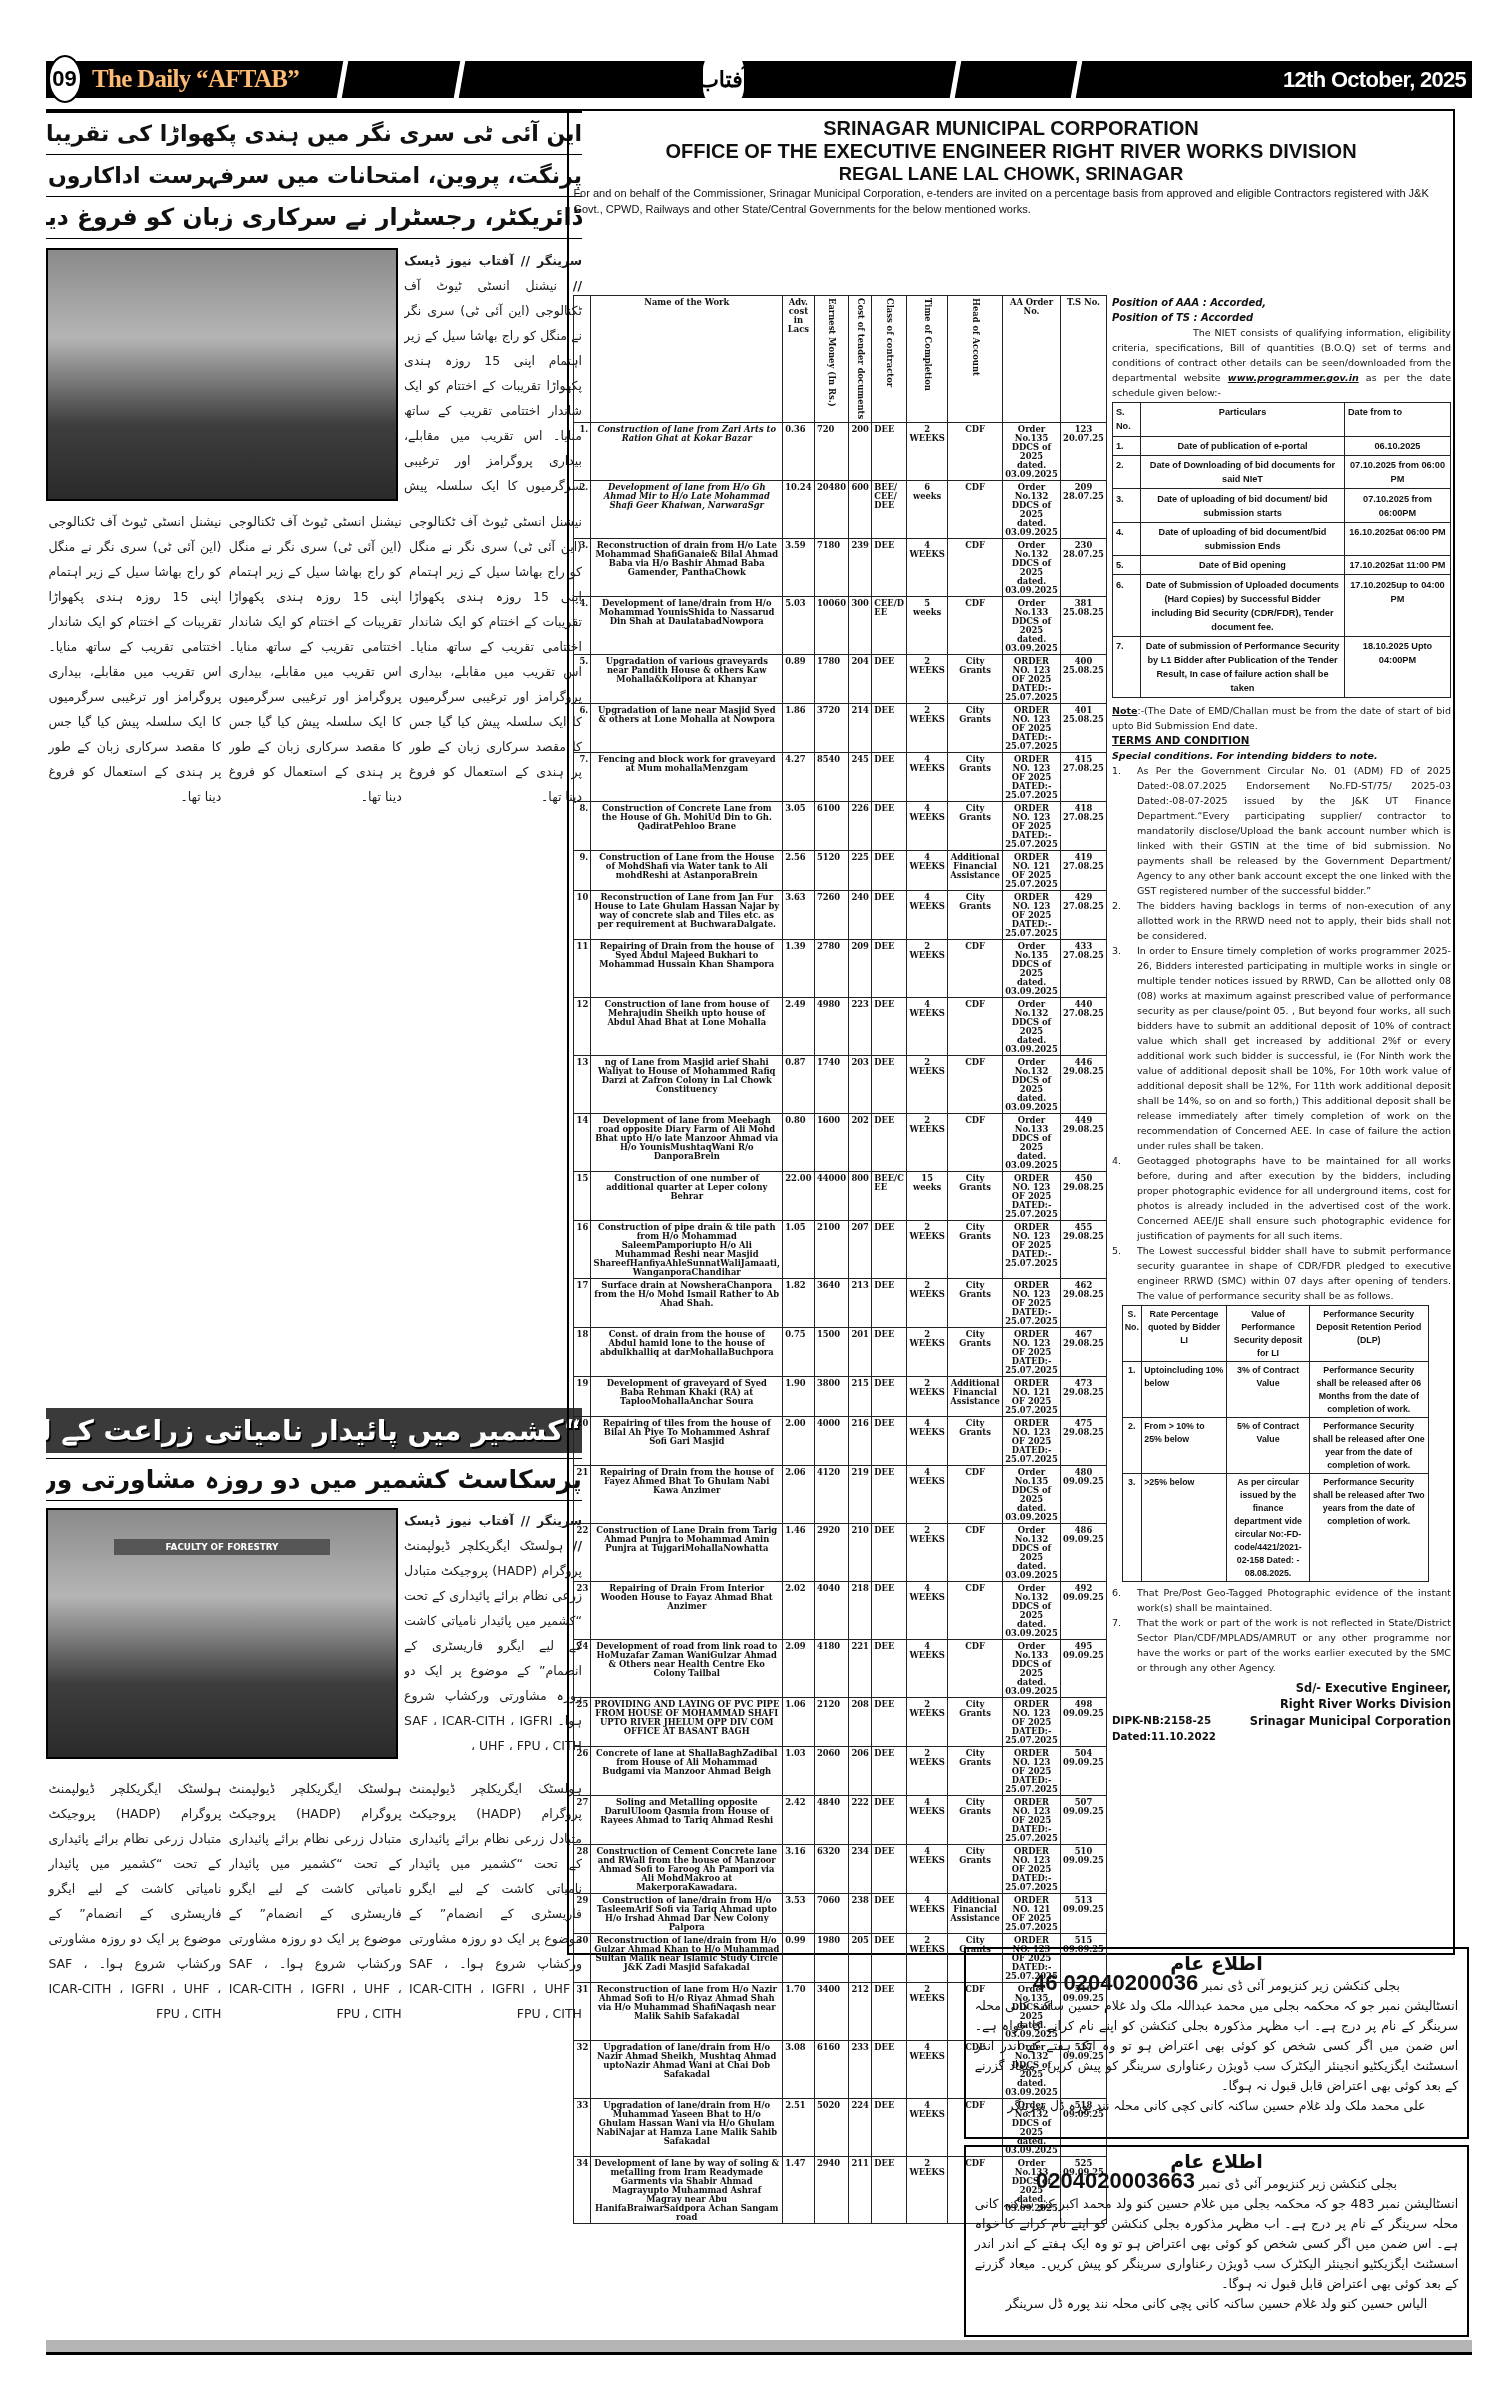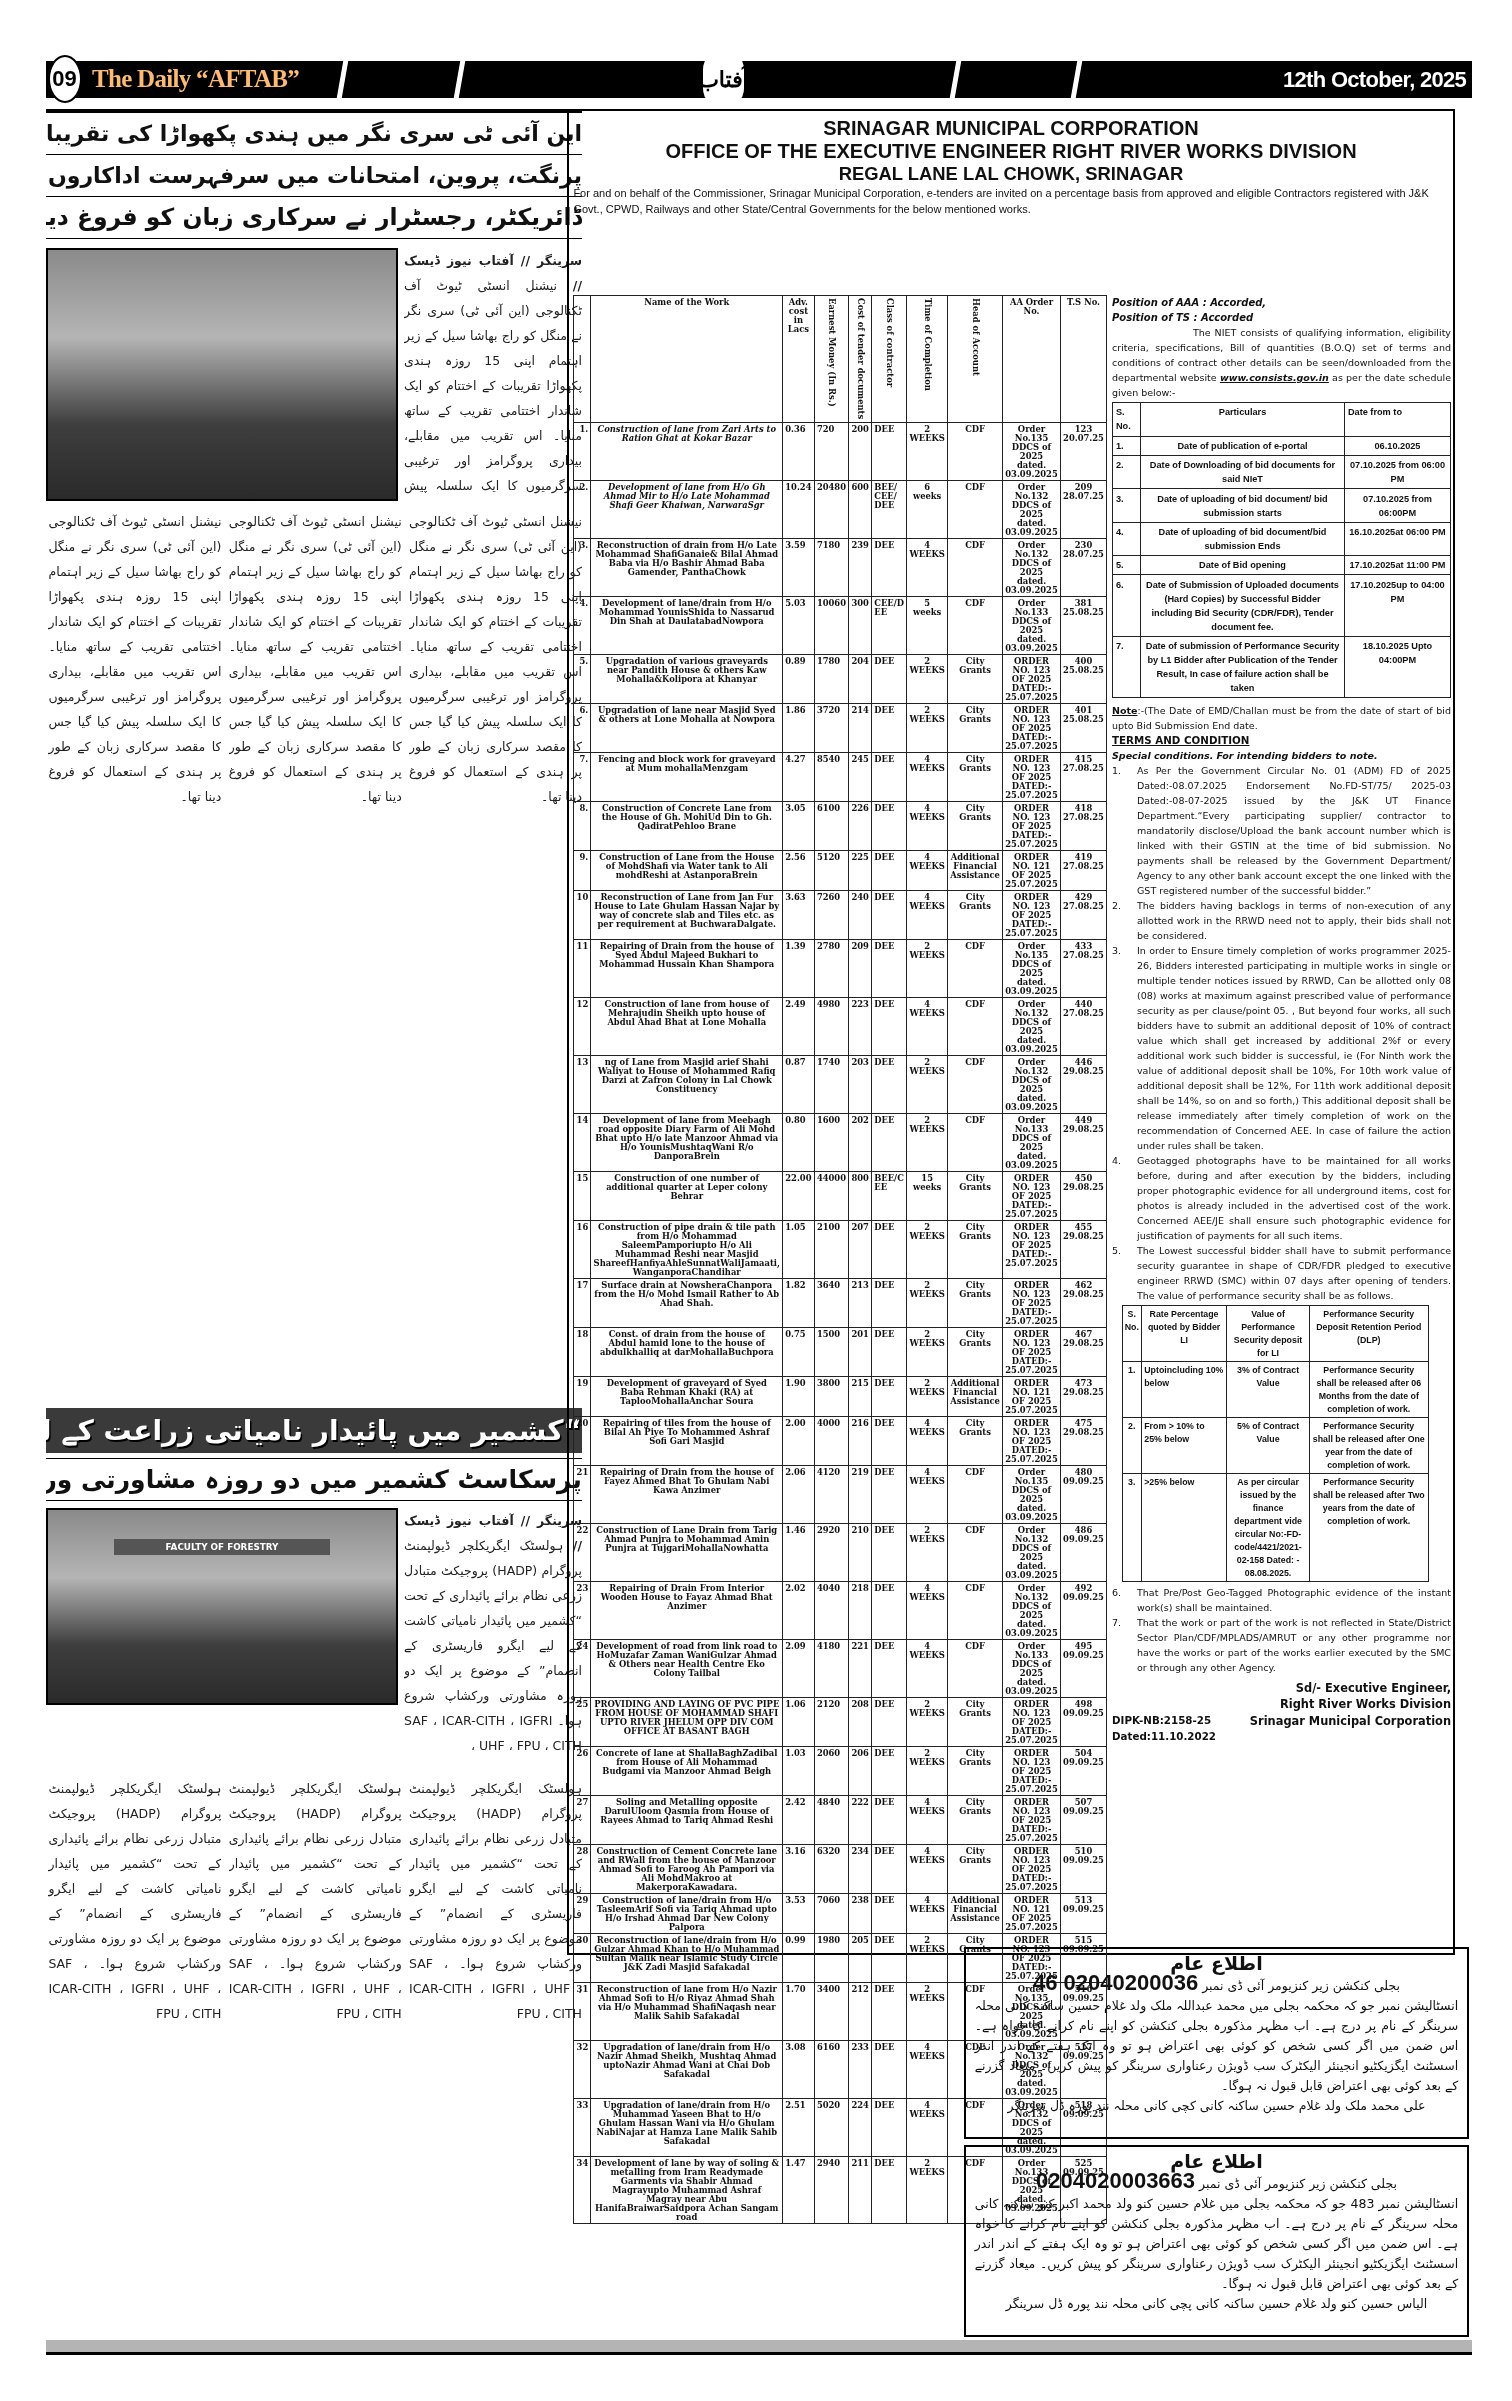--- a/index.html
+++ b/index.html
@@ -101,21 +101,21 @@
 
     <div class="urdu-cols" style="left:0; top:400px; width:536px; height:866px;">
       <div class="urdu-col" style="width:173px;">نیشنل انسٹی ٹیوٹ آف ٹکنالوجی (این آئی ٹی) سری نگر نے منگل کو راج بھاشا سیل کے زیر اہتمام اپنی 15 روزہ ہندی پکھواڑا تقریبات کے اختتام کو ایک شاندار اختتامی تقریب کے ساتھ منایا۔ اس تقریب میں مقابلے، بیداری پروگرامز اور ترغیبی سرگرمیوں کا ایک سلسلہ پیش کیا گیا جس کا مقصد سرکاری زبان کے طور پر ہندی کے استعمال کو فروغ دینا تھا۔</div>
       <div class="urdu-col" style="width:173px;">نیشنل انسٹی ٹیوٹ آف ٹکنالوجی (این آئی ٹی) سری نگر نے منگل کو راج بھاشا سیل کے زیر اہتمام اپنی 15 روزہ ہندی پکھواڑا تقریبات کے اختتام کو ایک شاندار اختتامی تقریب کے ساتھ منایا۔ اس تقریب میں مقابلے، بیداری پروگرامز اور ترغیبی سرگرمیوں کا ایک سلسلہ پیش کیا گیا جس کا مقصد سرکاری زبان کے طور پر ہندی کے استعمال کو فروغ دینا تھا۔</div>
       <div class="urdu-col" style="width:173px;">نیشنل انسٹی ٹیوٹ آف ٹکنالوجی (این آئی ٹی) سری نگر نے منگل کو راج بھاشا سیل کے زیر اہتمام اپنی 15 روزہ ہندی پکھواڑا تقریبات کے اختتام کو ایک شاندار اختتامی تقریب کے ساتھ منایا۔ اس تقریب میں مقابلے، بیداری پروگرامز اور ترغیبی سرگرمیوں کا ایک سلسلہ پیش کیا گیا جس کا مقصد سرکاری زبان کے طور پر ہندی کے استعمال کو فروغ دینا تھا۔</div>
     </div>
 
     <div class="banner-head" style="top:1299px;">“کشمیر میں پائیدار نامیاتی زراعت کے لیے ایگرو فاریسٹری کے انضمام”</div>
     <div class="subhead2" style="top:1349px;">پرسکاسٹ کشمیر میں دو روزہ مشاورتی ورکشاپ کا آغاز</div>
 
-    <div class="photo" style="left:0; top:1399px; width:352px; height:197px;">
+    <div class="photo" style="left:0; top:1399px; width:352px; height:251px;">
       <div class="caption" style="top:29px; bottom:auto; background:#555; left:66px; right:66px; font-weight:bold;">FACULTY OF FORESTRY</div>
     </div>
     <div class="urdu-cols" style="left:358px; top:1399px; width:178px; height:261px;">
       <div class="urdu-col" style="width:178px;">
         <b>سرینگر // آفتاب نیوز ڈیسک //</b>
         <span>ہولسٹک ایگریکلچر ڈیولپمنٹ پروگرام (HADP) پروجیکٹ متبادل زرعی نظام برائے پائیداری کے تحت “کشمیر میں پائیدار نامیاتی کاشت کے لیے ایگرو فاریسٹری کے انضمام” کے موضوع پر ایک دو روزہ مشاورتی ورکشاپ شروع ہوا۔ SAF ، ICAR-CITH ، IGFRI ، UHF ، FPU ، CITH</span>
       </div>
     </div>
 
     <div class="urdu-cols" style="left:0; top:1667px; width:536px; height:499px;">
@@ -556,21 +556,21 @@
             <td class="c">525 09.09.25</td>
           </tr>
         </tbody>
     </table>
 
     <div class="right">
       <div class="pos">Position of AAA : Accorded,</div>
       <div class="pos">Position of TS : Accorded</div>
       <p style="text-indent:81px;">
         <span>The NIET consists of qualifying information, eligibility criteria, specifications, Bill of quantities (B.O.Q) set of terms and conditions of contract other details can be seen/downloaded from the departmental website</span>
-        <a class="link">www.consists.gov.in</a><span> as per the date schedule given below:-</span>
+        <a class="link">www.programmer.gov.in</a><span> as per the date schedule given below:-</span>
       </p>
 
       <table class="sched">
         <tbody>
             <tr>
           <td style="width:28px;text-align:left">S. No.</td>
           <td style="text-align:center">Particulars</td>
           <td style="width:106px;text-align:left">Date from to</td>
         </tr>
         </tbody>

